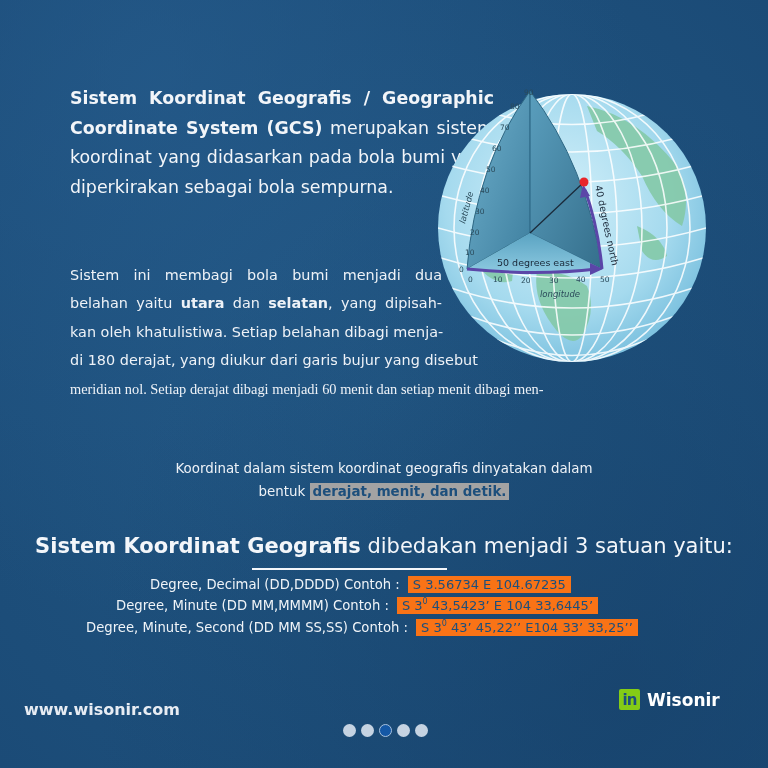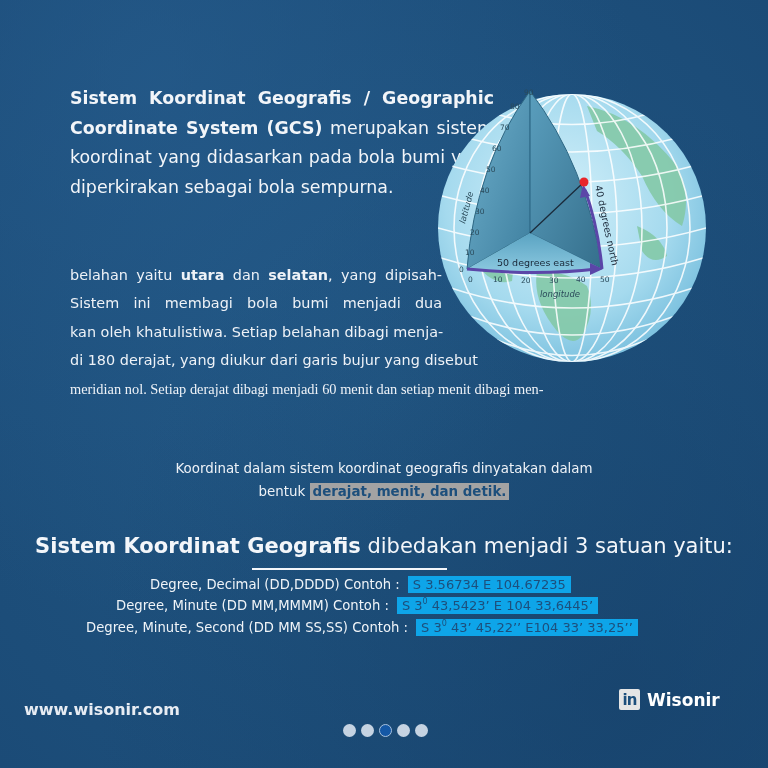--- a/index.html
+++ b/index.html
@@ -72,21 +72,21 @@
     .fmt-row {
       position: absolute;
       height: 20px;
       font-size: 13.2px;
       line-height: 20px;
       white-space: nowrap;
       color: #f0f4f8;
     }
     .fmt-row .ex {
       display: inline-block;
-      background: #0ea5e9;
+      background: #f97316;
       color: #1d4f7c;
       padding: 0 5px;
       margin-left: 8px;
       line-height: 17px;
       font-size: 13px;
     }
     .fmt-row sup { font-size: 8px; vertical-align: top; line-height: 10px; }
     .footer-url {
       position: absolute;
       left: 24px; top: 700px;
@@ -94,21 +94,21 @@
       font-weight: bold;
       color: #e7ecf3;
     }
     .brand {
       position: absolute;
       left: 619px; top: 689px;
       display: flex; align-items: center; gap: 7px;
     }
     .li-icon {
       width: 21px; height: 21px;
-      background: #e5e5e5;
+      background: #84cc16;
       border-radius: 2px;
       color: #1d4f7c;
       font-weight: bold;
       font-size: 15px;
       line-height: 22px;
       text-align: center;
       letter-spacing: -1px;
       font-family: "DejaVu Sans", sans-serif;
     }
     .brand-name {
@@ -135,22 +135,22 @@
       left: 437px; top: 86px;
       width: 270px; height: 285px;
     }
   </style>
 </head>
 <body>
 
 <div class="intro"><b>Sistem Koordinat Geografis / Geographic Coordinate System (GCS)</b><span> merupakan sistem koordinat yang didasarkan pada bola bumi yang diperkirakan sebagai bola sempurna.</span></div>
 
 <div class="body2">
+  <span class="row j">Sistem ini membagi bola bumi menjadi dua</span>
   <span class="row j"><span>belahan yaitu </span><b>utara</b><span> dan </span><b>selatan</b><span>, yang dipisah-</span></span>
-  <span class="row j">Sistem ini membagi bola bumi menjadi dua</span>
   <span class="row j">kan oleh khatulistiwa. Setiap belahan dibagi menja-</span>
   <span class="row">di 180 derajat, yang diukur dari garis bujur yang disebut</span>
   <span class="row w">meridian nol. Setiap derajat dibagi menjadi 60 menit dan setiap menit dibagi men-</span>
 </div>
 
 <div class="globe-wrap">
   <svg width="270" height="285" viewBox="0 0 270 285">
     <defs>
       <radialGradient id="ocean" cx="45%" cy="40%" r="60%">
         <stop offset="0%" stop-color="#d3f0fa"></stop>

